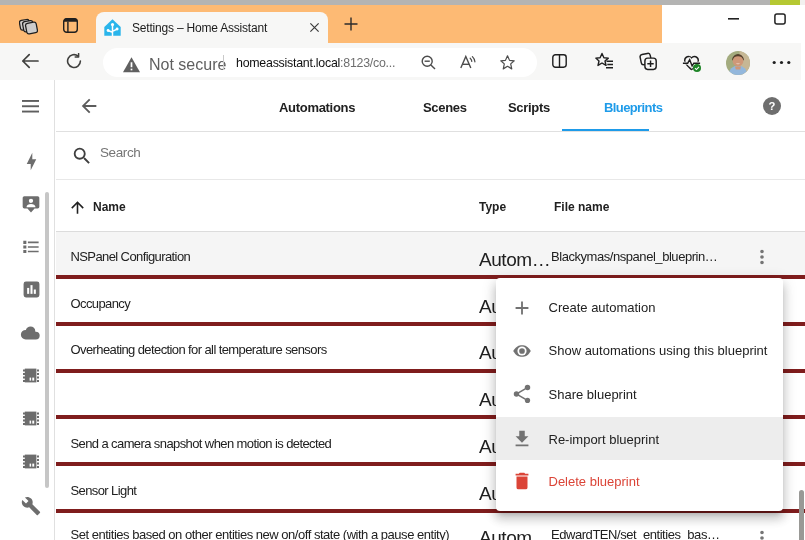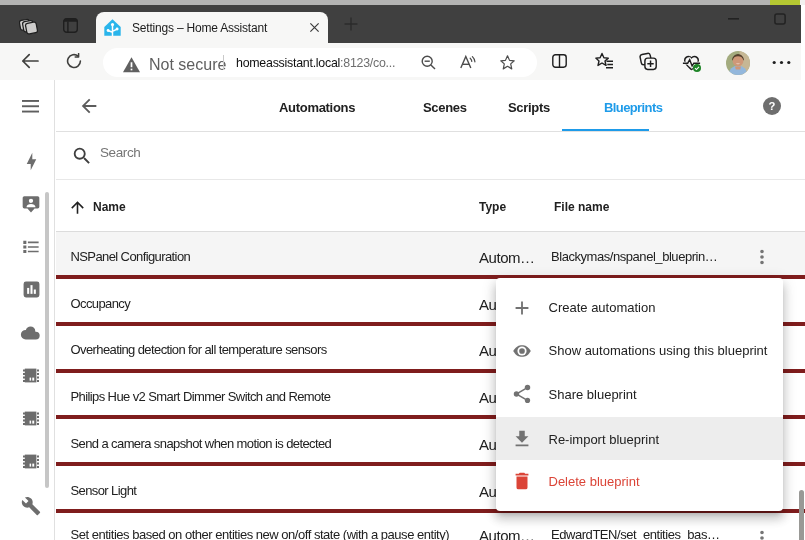--- a/index.html
+++ b/index.html
@@ -4,40 +4,40 @@
 <style>
   * { margin:0; padding:0; box-sizing:border-box; }
   html,body { width:805px; height:540px; overflow:hidden; }
   body { font-family:"Liberation Sans", sans-serif; position:relative; background:#fff; }
   .abs { position:absolute; }
   svg { display:block; }
   
   #topstrip { left:0; top:0; width:805px; height:5px; background:#b4b4b3; }
   #topstrip .lime { position:absolute; left:770px; top:0; width:30px; height:5px; background:#b5c832; }
   #topstrip .wcorner { position:absolute; left:800px; top:0; width:5px; height:5px; background:#f2f0ef; }
-  #tabstrip { left:0; top:5px; width:801px; height:38px; background:#404040; }
+  #tabstrip { left:0; top:5px; width:662px; height:38px; background:#fdba74; }
   #tab { position:absolute; left:96px; top:7px; width:232px; height:31px; background:#f7f7f6; border-radius:8px 8px 0 0; }
   #tabtitle { position:absolute; left:36px; top:9px; font-size:12px; letter-spacing:-0.2px; color:#1c1c1c; white-space:nowrap; }
   #toolbar { left:0; top:43px; width:801px; height:37px; background:#f7f7f6; }
   #pill { position:absolute; left:103px; top:4.5px; width:434px; height:29px; background:#ffffff; border-radius:14.5px; }
   .graytxt { color:#5f5f5f; }
   
   #page { left:0; top:80px; width:805px; height:460px; background:#fff; }
   #sidebar { position:absolute; left:0; top:0; width:55px; height:460px; background:#fff; border-right:1px solid #e0e0e0; }
   #sbscroll { position:absolute; left:44.5px; top:112px; width:4.5px; height:296px; background:#c6c6c6; border-radius:3px; }
   .htab { position:absolute; top:20px; font-size:13px; font-weight:bold; letter-spacing:-0.3px; color:#212121; white-space:nowrap;margin-left:40px; }
   #hdr-divider { position:absolute; left:56px; top:50.5px; width:749px; height:1px; background:#e0e0e0; }
   #blue-underline { position:absolute; left:562px; top:48.5px; width:87px; height:2.5px; background:#1e9be9; }
   #searchrow { position:absolute; left:56px; top:52px; width:749px; height:48px; border-bottom:1px solid #e8e8e8; }
   #search-label { position:absolute; left:44px; top:12.5px; font-size:13.5px; letter-spacing:-0.4px; color:#757575; }
   #thead { position:absolute; left:56px; top:101px; width:749px; height:50.5px; border-bottom:1px solid #dcdcdc; }
   .th { position:absolute; top:19px; font-size:12px; font-weight:bold; color:#212121; }
   .row { position:absolute; left:56px; width:749px; height:46.8px; border-bottom:4px solid #7f1d1d; }
   .rname { position:absolute; left:14.5px; top:16.5px; font-size:13px; letter-spacing:-0.6px; color:#212121; white-space:nowrap; }
-  .rtype { position:absolute; left:423px; top:16.5px; font-size:15px; letter-spacing:-0.45px; color:#212121; }
+  .rtype { position:absolute; left:423px; top:16.5px; font-size:19px; letter-spacing:-0.45px; color:#212121; }
   .rfile { position:absolute; left:495px; top:16.5px; font-size:13px; letter-spacing:-0.45px; color:#212121; white-space:nowrap; }
   .kebab { position:absolute; left:695px; top:14.2px; }
   #mainscroll { position:absolute; left:798.5px; top:410px; width:5px; height:50px; background:#999996; border-radius:3px 3px 0 0; }
   
   #menu { position:absolute; left:495.5px; top:197.5px; width:287px; height:233px; background:#fff; border-radius:4px;
           box-shadow:0 5px 5px -3px rgba(0,0,0,.2), 0 8px 10px 1px rgba(0,0,0,.14), 0 3px 14px 2px rgba(0,0,0,.12); }
   .mitem { position:absolute; left:0; width:287px; height:43.4px; }
   .mico { position:absolute; left:15.5px; top:11px; }
   .mtxt { position:absolute; left:53px; top:14.5px; font-size:13px; color:#212121; white-space:nowrap; }
 </style>
@@ -279,21 +279,20 @@
   </div>
   <div class="row" style="top:199.1px;">
     <div class="rname">Occupancy</div>
     <div class="rtype">Autom…</div>
   </div>
   <div class="row" style="top:245.9px;">
     <div class="rname">Overheating detection for all temperature sensors</div>
     <div class="rtype">Autom…</div>
   </div>
   <div class="row" style="top:292.7px;">
-    <div class="rname">Philips Hue v2 Smart Dimmer Switch and Remote</div>
     <div class="rtype">Autom…</div>
   </div>
   <div class="row" style="top:339.5px;">
     <div class="rname">Send a camera snapshot when motion is detected</div>
     <div class="rtype">Autom…</div>
   </div>
   <div class="row" style="top:386.3px;">
     <div class="rname">Sensor Light</div>
     <div class="rtype">Autom…</div>
   </div>

